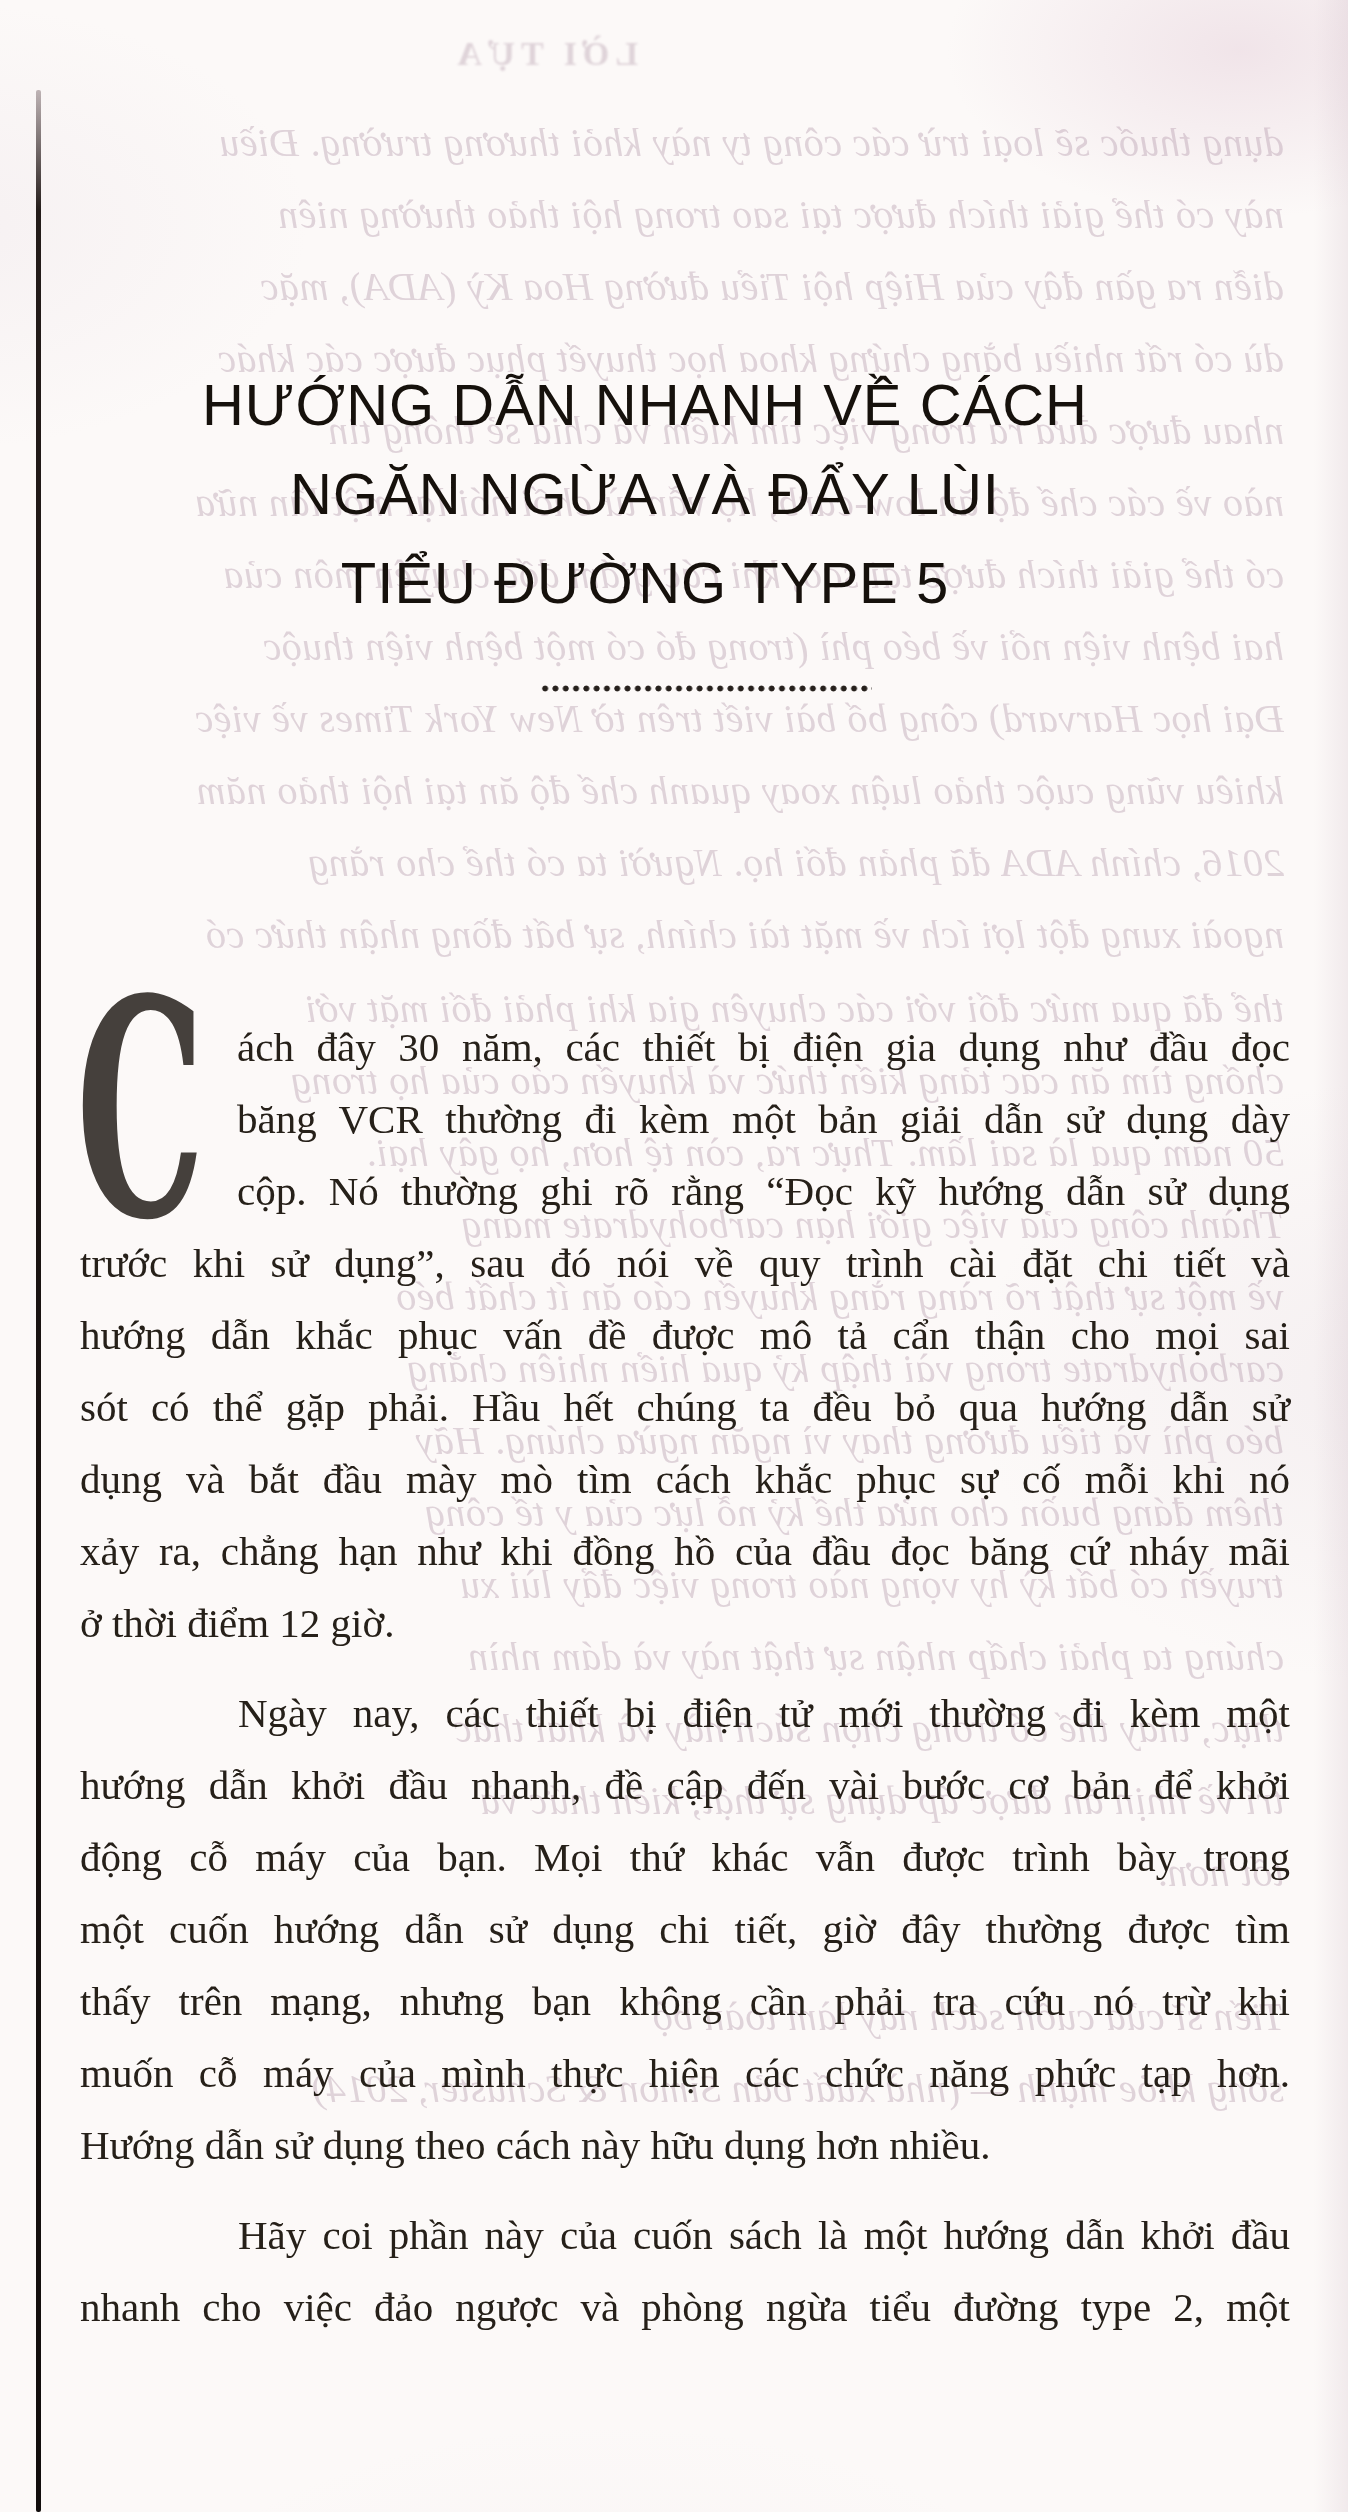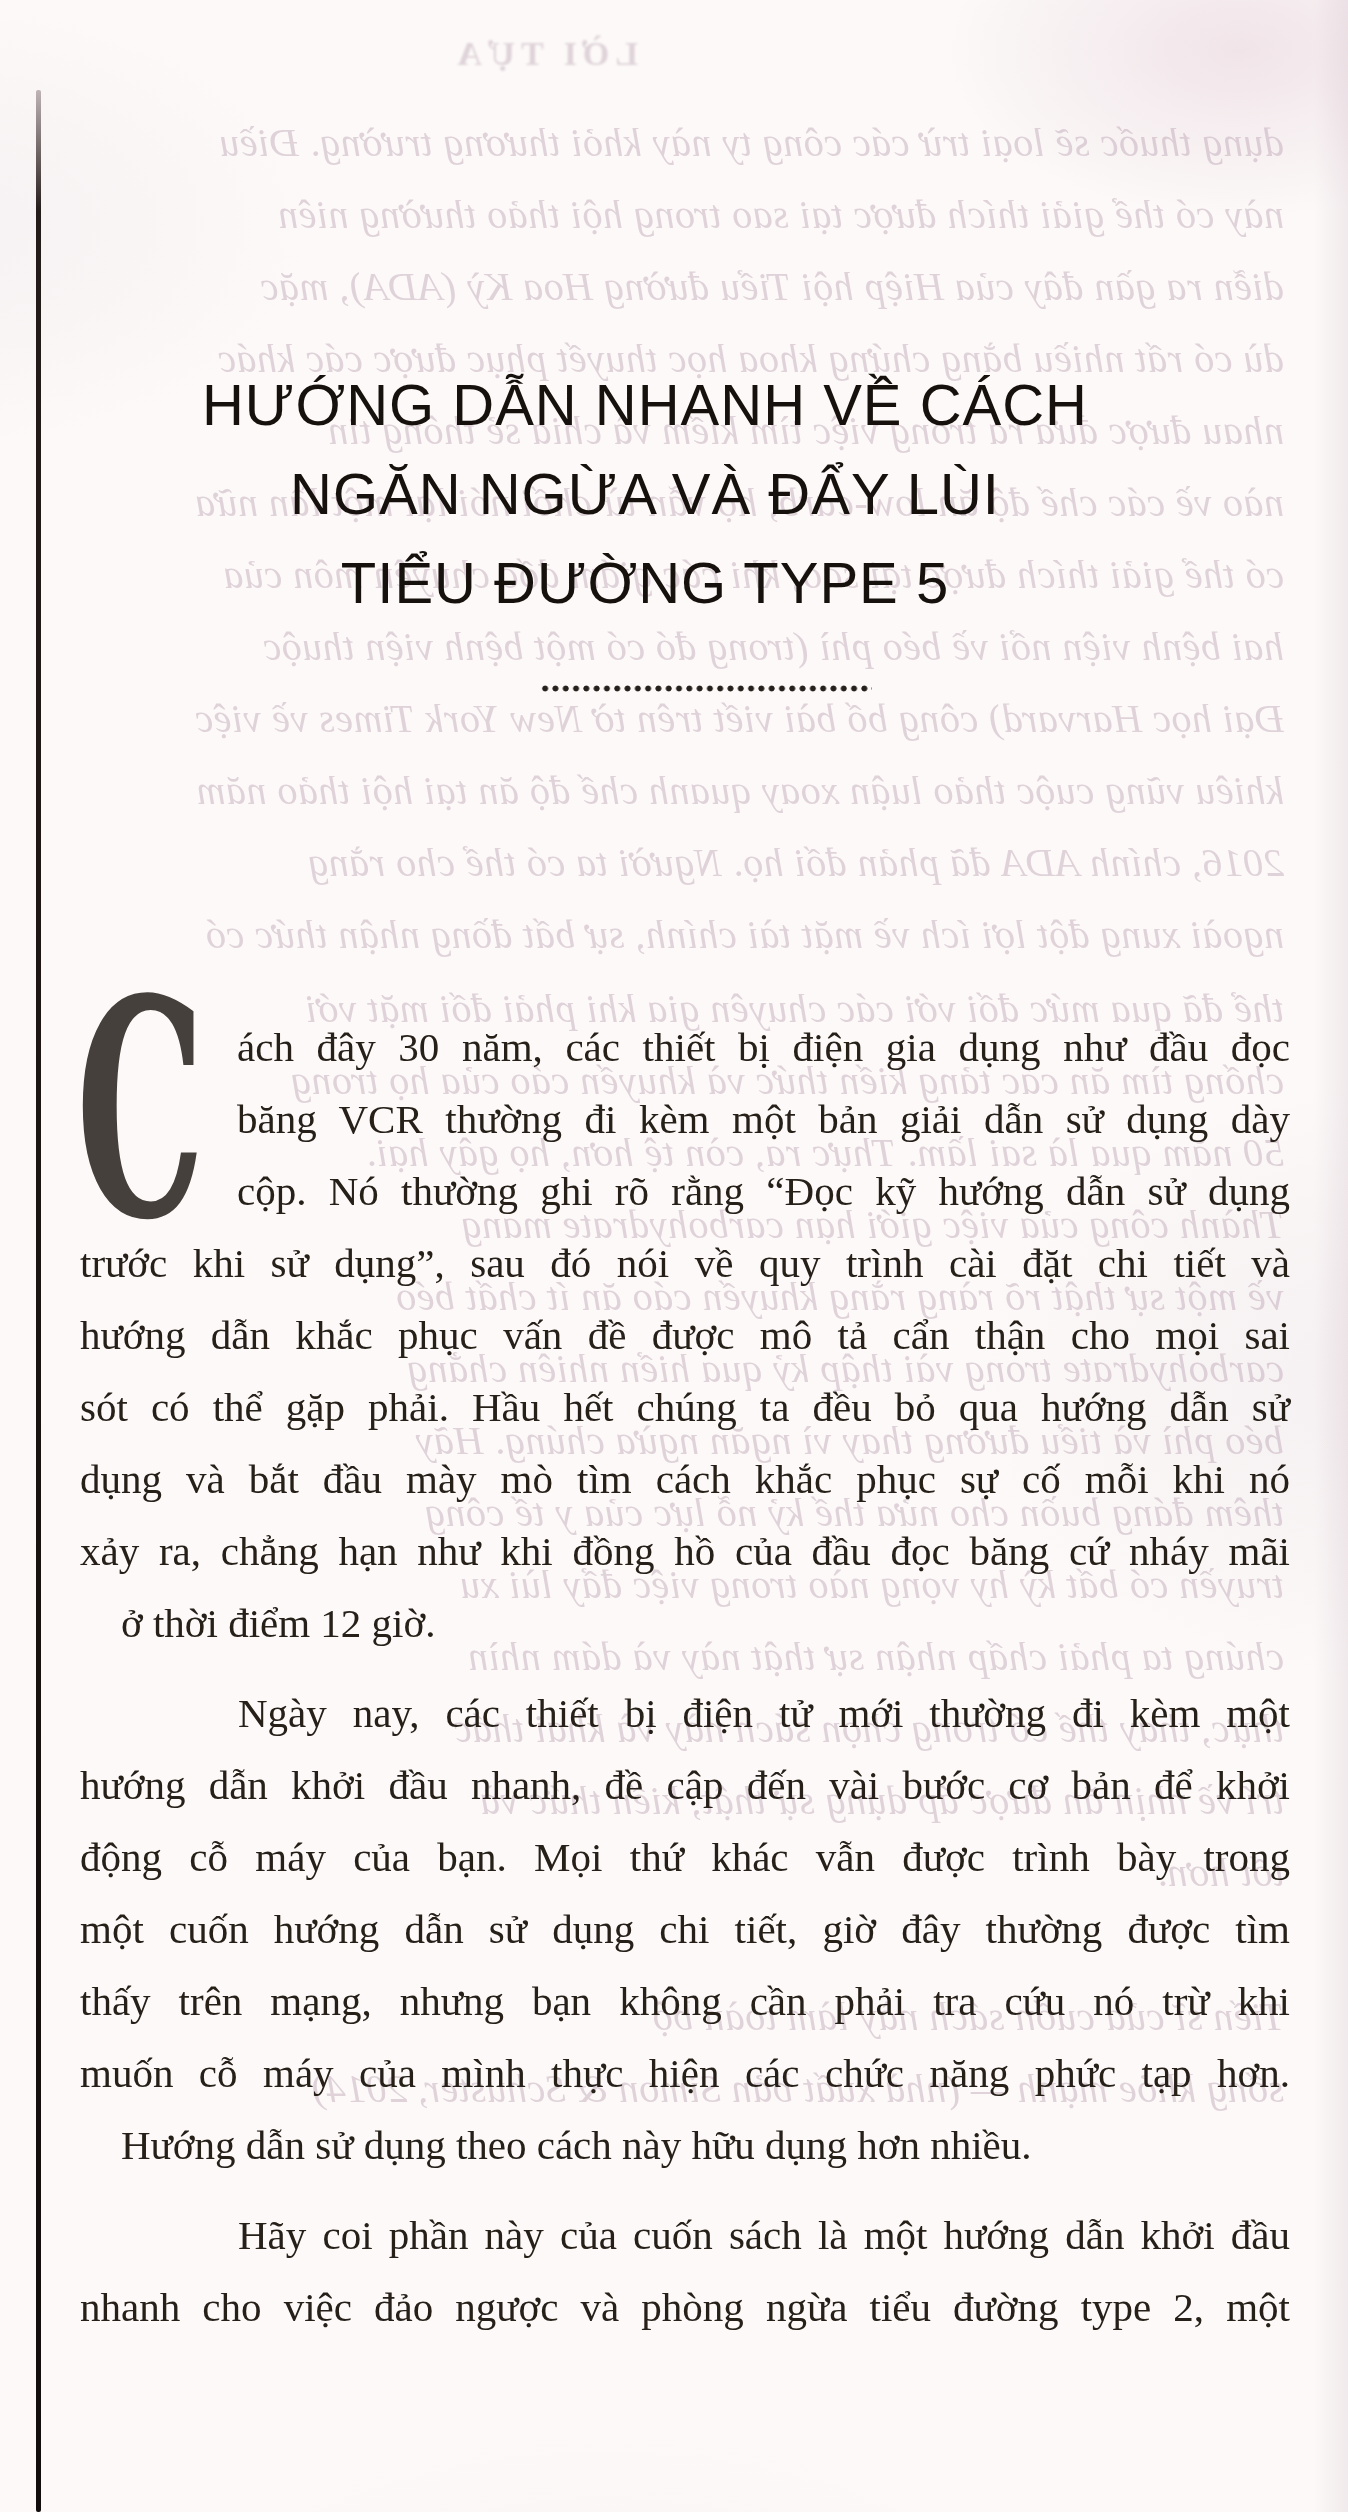--- a/index.html
+++ b/index.html
@@ -67,21 +67,21 @@
   
   .bl{
     position:absolute;left:80px;width:1210px;height:58px;
     font-size:41px;line-height:54px;
     color:#262019;
     text-align:justify;text-align-last:justify;
     white-space:nowrap;overflow:visible;
   }
   .bl.ind{left:237px;width:1053px;}
   .bl.pind{padding-left:158px;width:1052px;}
-  .bl.nj{text-align:right;text-align-last:left;margin-left:41px;}
+  .bl.nj{text-align:right;text-align-last:left;}
   
   .edge-shade{
     position:absolute;right:0;top:0;width:34px;height:2512px;
     background:linear-gradient(to left, rgba(190,165,180,0.18), rgba(190,165,180,0));
   }
 </style>
 </head>
 <body>
 
 <div class="page">

